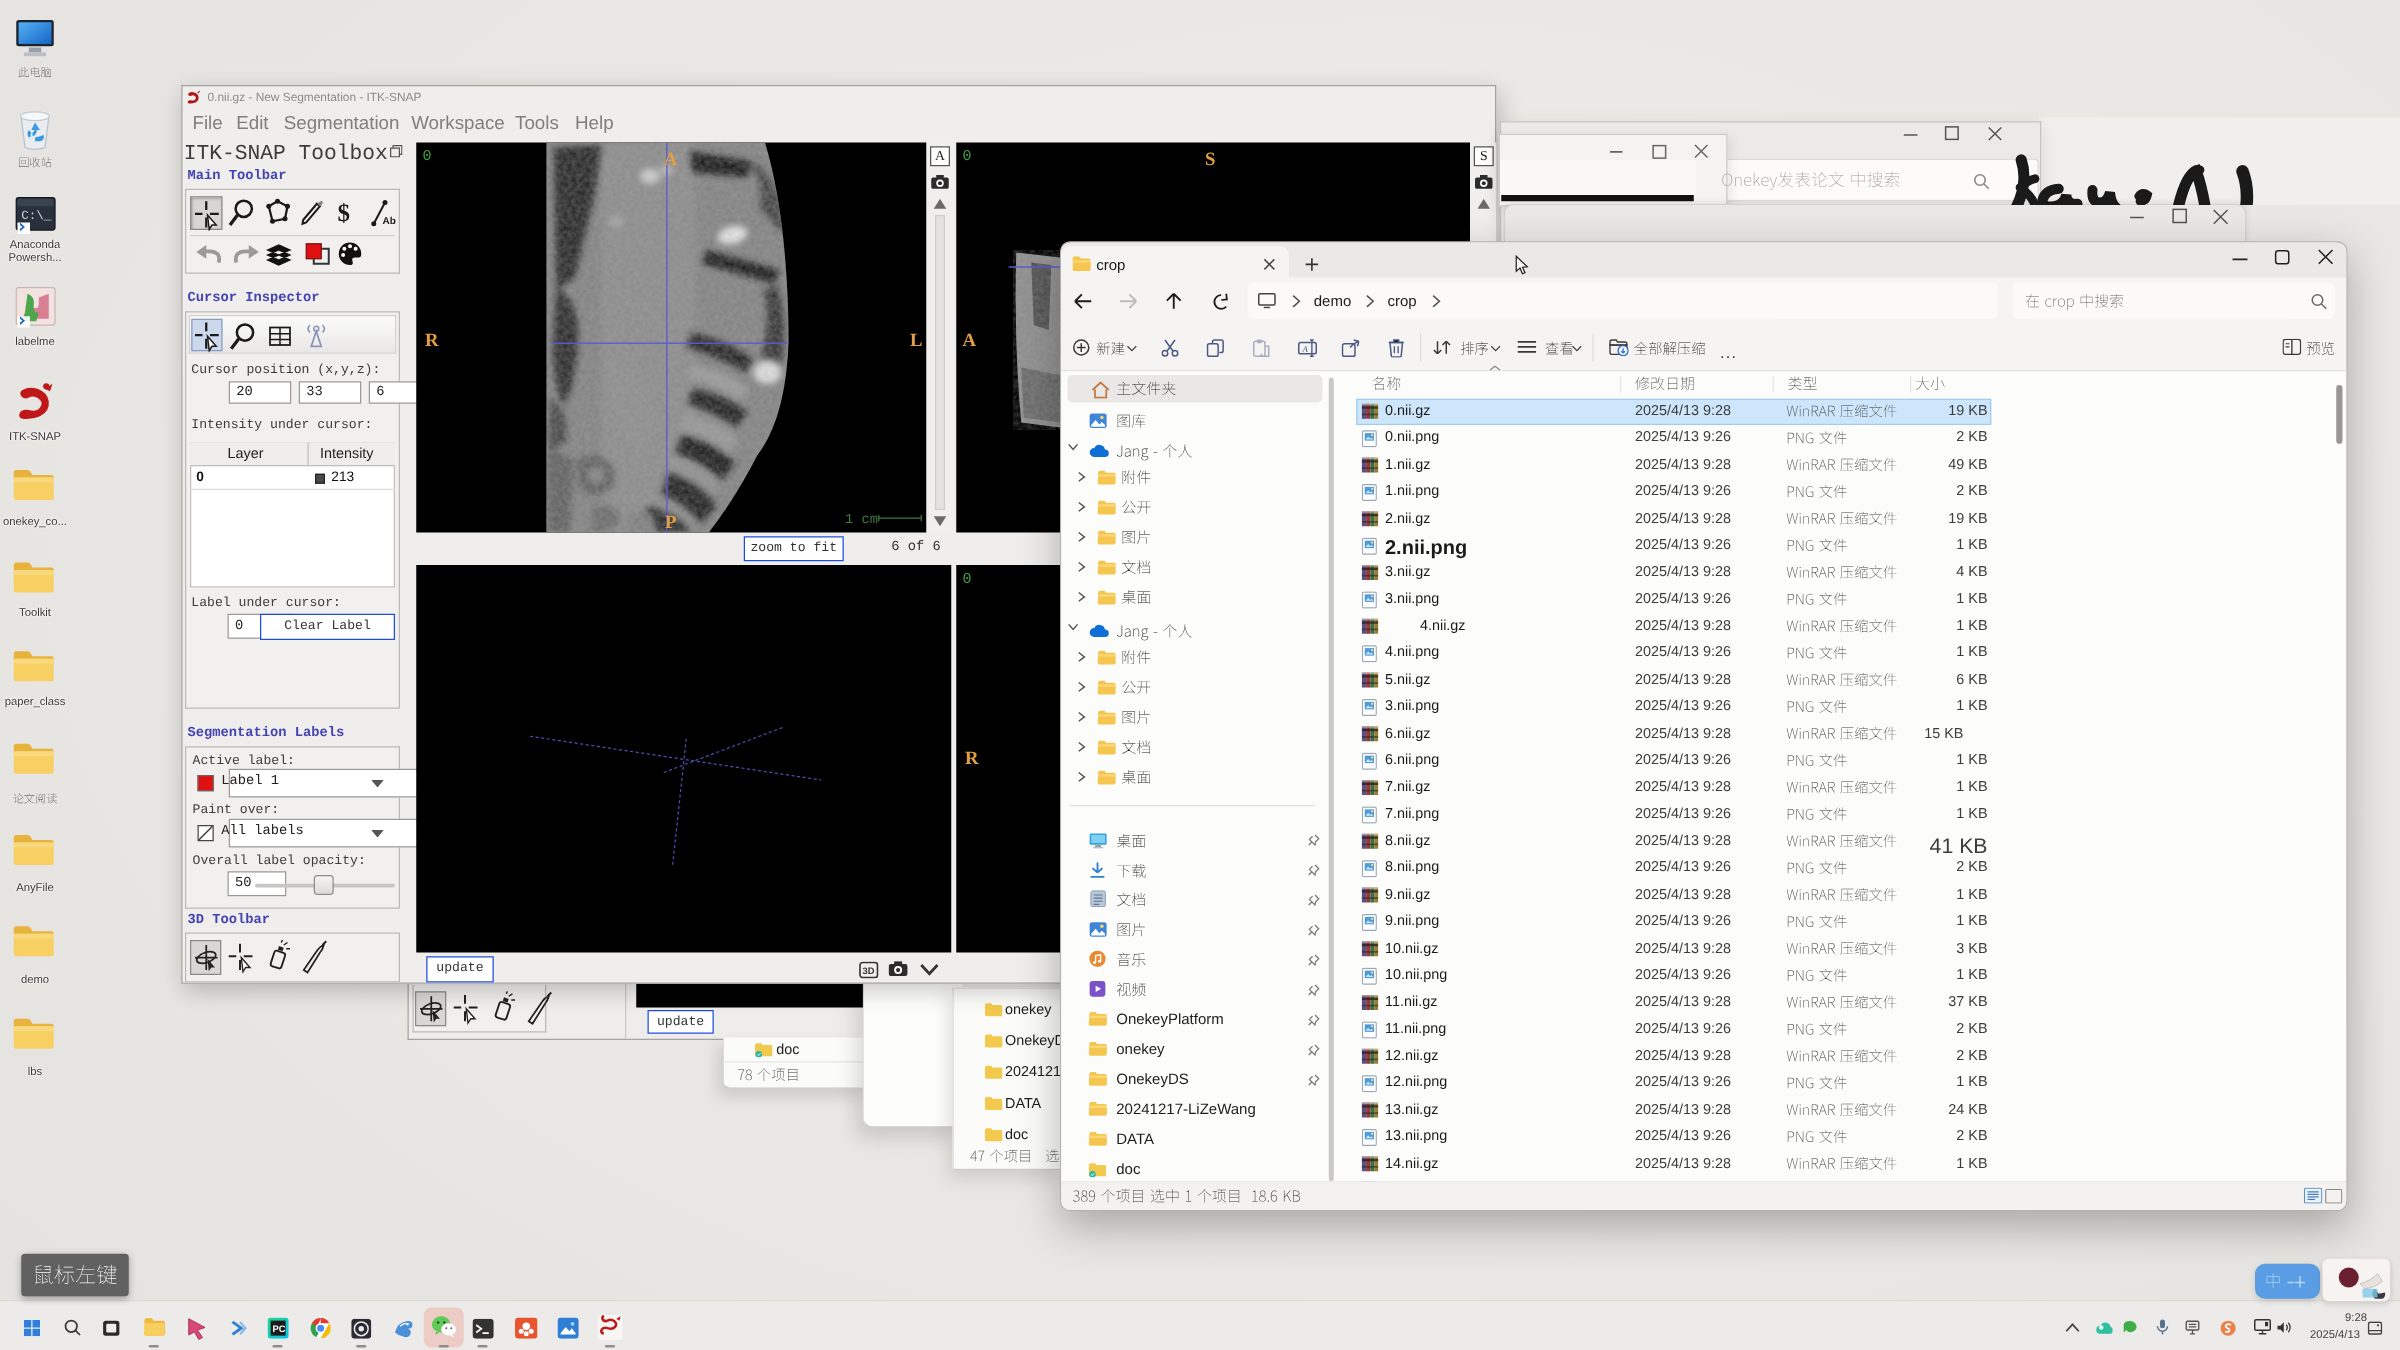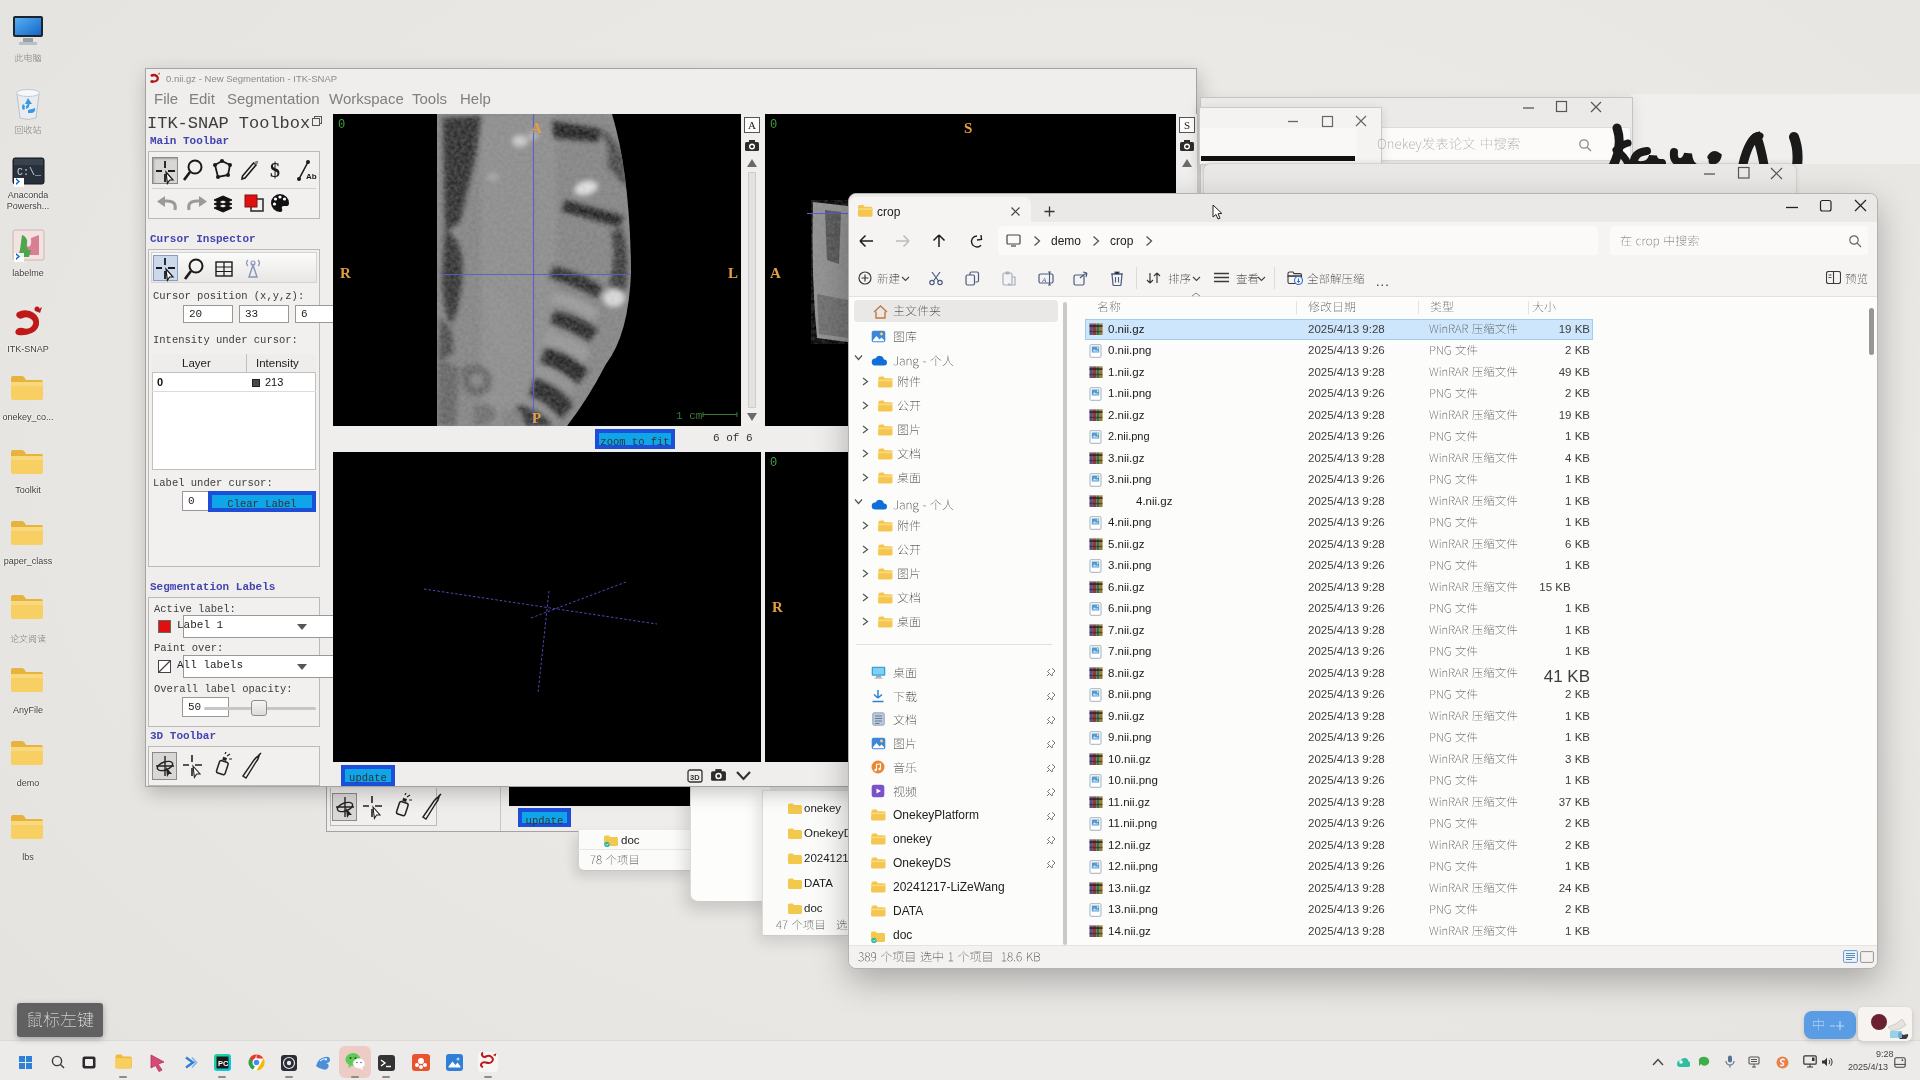--- a/index.html
+++ b/index.html
@@ -9,21 +9,21 @@
 .deskbg{left:0;top:0;width:1920px;height:1080px;
  background:radial-gradient(ellipse 1400px 900px at 58% 42%, #efedeb 0%, #eae8e5 55%, #e5e3e0 100%);}
 .dlabel{font-size:9px;color:#3a3a3a;text-align:center;width:76px;left:-10px;
  text-shadow:0 0 2px #fff,0 0 2px #fff;line-height:10px;}
 .win{background:#efeeed;border:1px solid #a5a3a1;box-shadow:2px 6px 18px rgba(0,0,0,.22);}
 .blk{background:#000;}
 .gbox{border:1px solid #bcbab8;background:#f1f0ef;}
 .itkblue{color:#4343b2;font-weight:bold;}
 .itktxt{color:#3c3c3c;}
 .inp{background:#fff;border:1px solid #9a9896;color:#222;margin-left:31px;}
-.btn{background:#0ea5e9;border:4px solid #1d4ed8;color:#333;text-align:center;}
+.btn{background:#ffffff;border:1px solid #1d4ed8;color:#333;text-align:center;}
 .orn{color:#e3a042;font-weight:bold;font-family:"Liberation Serif",serif;}
 .grn{color:#3f9f3f;font-family:"Liberation Mono",monospace;}
 </style></head><body>
 <div class="abs deskbg"></div>
 <div class="abs" style="left:0;top:0;width:70px;height:900px">
     <svg class="abs" style="left:10px;top:14px" width="36" height="34" viewBox="0 0 36 34">
 <rect x="3" y="2" width="30" height="21" rx="2" fill="#1c2430"></rect>
 <rect x="5" y="4" width="26" height="17" fill="#2f8de4"></rect>
 <rect x="5" y="4" width="26" height="17" fill="url(#scr)"></rect>
 <rect x="13" y="24" width="10" height="4" fill="#9aa0a8"></rect>
@@ -816,21 +816,21 @@
   </svg>
 <div class="abs" style="left:1108px;top:408.5px;font-size:11.5px;color:#1b1b1b;">2.nii.gz</div>
 <div class="abs" style="left:1308px;top:408.5px;font-size:11.5px;color:#3d3d3d;">2025/4/13 9:28</div>
 <div class="abs" style="left:1520px;top:408.5px;width:70px;text-align:right;font-size:11.5px;color:#3d3d3d;">19 KB</div>
 <svg class="abs" style="left:1089px;top:429.5px" width="13" height="14">
     <rect x="1" y="0.7" width="11" height="12.6" rx="1" fill="#fff" stroke="#9aa8b5" stroke-width="0.9"></rect>
     <rect x="2.8" y="2.5" width="7.4" height="6" fill="#4f9ad8"></rect>
     <path d="M3.5 7.5 l2-2.3 1.6 1.8 1-1 1.6 1.5 -7.2 0 Z" fill="#cfe8f8"></path>
     <circle cx="8.7" cy="4" r="0.9" fill="#ffe27a"></circle>
   </svg>
-<div class="abs" style="left:1108px;top:430.0px;font-size:11px;color:#1b1b1b;">2.nii.png</div>
+<div class="abs" style="left:1108px;top:430.0px;font-size:16px;color:#1b1b1b;font-weight:bold;">2.nii.png</div>
 <div class="abs" style="left:1308px;top:430.0px;font-size:11.5px;color:#3d3d3d;">2025/4/13 9:26</div>
 <div class="abs" style="left:1520px;top:430.0px;width:70px;text-align:right;font-size:11.5px;color:#3d3d3d;">1 KB</div>
 <svg class="abs" style="left:1089px;top:451.0px" width="14" height="14">
     <rect x="0.5" y="1" width="3.4" height="12" fill="#5e5080"></rect>
     <rect x="3.9" y="1" width="3.4" height="12" fill="#93393b"></rect>
     <rect x="7.3" y="1" width="3.4" height="12" fill="#3f6f3f"></rect>
     <rect x="10.7" y="1" width="2.8" height="12" fill="#9a7c30"></rect>
     <rect x="0.5" y="3.2" width="13" height="1.8" fill="#2a1c22" opacity="0.75"></rect>
     <rect x="0.5" y="8.8" width="13" height="1.4" fill="#242424" opacity="0.55"></rect>
     <rect x="0.5" y="1" width="13" height="1.2" fill="#e8e2d8" opacity="0.5"></rect>

